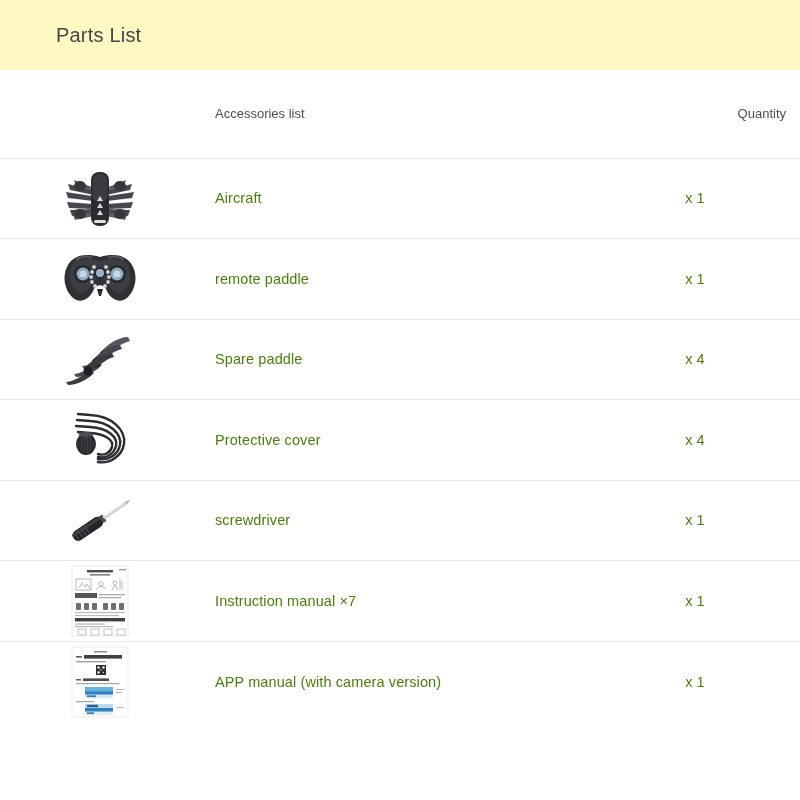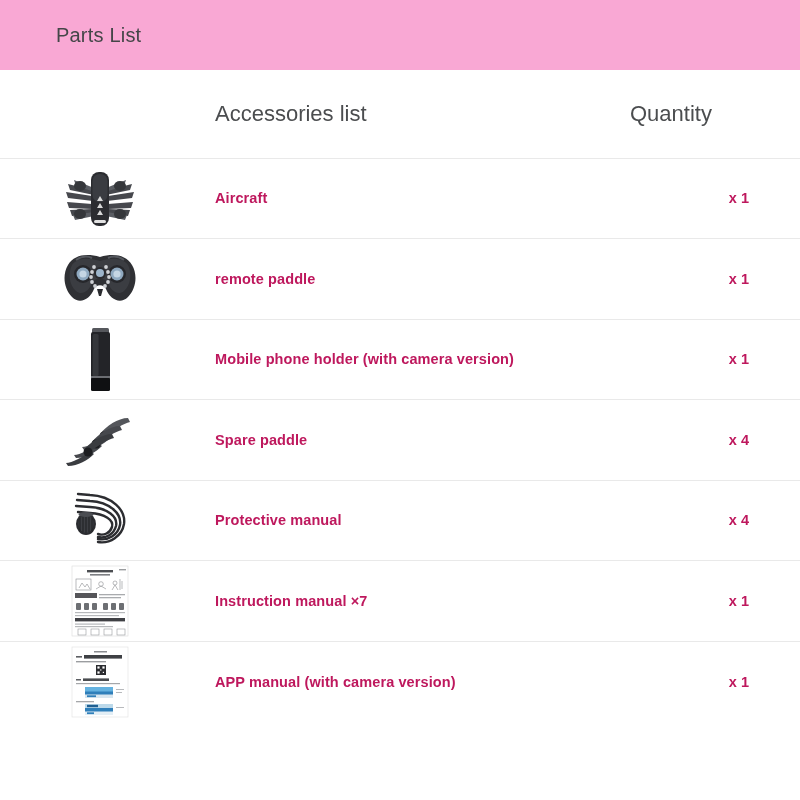--- a/index.html
+++ b/index.html
@@ -20,21 +20,21 @@
   .page {
     position: relative;
     width: 800px;
     height: 800px;
     background: #ffffff;
   }
 
   
   .page-header {
     height: 70px;
-    background: #f9a8d4;
+    background: #fef9c3;
     display: flex;
     align-items: center;
     padding-left: 56px;
   }
 
   .page-header .title {
     font-size: 20px;
     font-weight: 400;
     color: #444648;
     letter-spacing: .2px;
@@ -47,57 +47,57 @@
     table-layout: fixed;
   }
 
   .parts-table col.c-img  { width: 200px; }
   .parts-table col.c-name { width: 430px; }
   .parts-table col.c-qty  { width: 170px; }
 
   .parts-table thead th {
     height: 88px;
     font-weight: 400;
-    font-size: 22px;
+    font-size: 13px;
     color: #4b4d4f;
     vertical-align: middle;
     border-bottom: 1px solid #e9e9e9;
   }
 
   .parts-table thead th.h-img  { }
   .parts-table thead th.h-name { text-align: left; padding-left: 15px; }
-  .parts-table thead th.h-qty  { text-align: left; padding-right: 14px; }
+  .parts-table thead th.h-qty  { text-align: right; padding-right: 14px; }
 
   .parts-table tbody tr { height: 80.5px; }
 
   .parts-table tbody td {
     border-bottom: 1px solid #e9e9e9;
     vertical-align: middle;
     font-size: 14.5px;
-    color: #be185d;
-    font-weight: 700;
+    color: #4d7c0f;
+    font-weight: 400;
     margin-top: 28px;
   }
 
   .parts-table tbody tr:last-child td { border-bottom: none; }
 
   td.cell-img {
     text-align: center;
     padding: 0;
   }
 
   td.cell-name {
     text-align: left;
     padding-left: 15px;
     letter-spacing: .1px;
   }
 
   td.cell-qty {
-    text-align: right;
-    padding-right: 51px;
+    text-align: center;
+    padding-right: 40px;
     color: #6e7072;
   }
 
   
   .thumb {
     width: 92px;
     height: 72px;
     margin: 0 auto;
     display: block;
   }
@@ -215,33 +215,20 @@
             <path d="M22 17 C28 13 34 13 38 15" stroke="#55585e" stroke-width="2" fill="none"></path>
             <path d="M70 17 C64 13 58 13 54 15" stroke="#55585e" stroke-width="2" fill="none"></path>
 
             <path d="M43 46 L49 46 L47 53 L45 53 Z" fill="#2a2b2f"></path>
           </svg>
         </td>
         <td class="cell-name">remote paddle</td>
         <td class="cell-qty">x 1</td>
       </tr>
 
-      <tr>
-        <td class="cell-img">
-          <svg class="thumb" viewBox="0 0 92 72">
-            <rect x="38" y="5" width="17" height="6" rx="1.5" fill="#55575c"></rect>
-            <rect x="37" y="9" width="19" height="46" rx="2" fill="#232428"></rect>
-            <rect x="38.6" y="11" width="6" height="42" rx="1.5" fill="#35373b"></rect>
-            <rect x="37" y="54" width="19" height="14" rx="1.5" fill="#0f1012"></rect>
-            <rect x="37" y="53" width="19" height="2" fill="#6b6d72"></rect>
-          </svg>
-        </td>
-        <td class="cell-name">Mobile phone holder (with camera version)</td>
-        <td class="cell-qty">x 1</td>
-      </tr>
 
       <tr>
         <td class="cell-img">
           <svg class="thumb" viewBox="0 0 92 72">
 
             <g fill="#54565b">
               <path d="M74 14 C64 14 52 22 46 30 L50 33 C58 27 70 19 76 18 Z"></path>
               <path d="M30 46 C40 46 50 40 56 34 L52 31 C45 37 34 43 28 43 Z"></path>
             </g>
             <circle cx="50" cy="32" r="4.5" fill="#222326"></circle>
@@ -278,24 +265,51 @@
             <g stroke="#222326" stroke-width="1.1">
               <line x1="26" y1="34" x2="26" y2="47"></line>
               <line x1="29" y1="32" x2="29" y2="48"></line>
               <line x1="32" y1="31" x2="32" y2="49"></line>
               <line x1="35" y1="32" x2="35" y2="48"></line>
               <line x1="38" y1="34" x2="38" y2="47"></line>
             </g>
             <ellipse cx="32" cy="30.5" rx="7.5" ry="2.6" fill="#4b4d52"></ellipse>
           </svg>
         </td>
-        <td class="cell-name">Protective manual</td>
+        <td class="cell-name">Protective cover</td>
         <td class="cell-qty">x 4</td>
       </tr>
 
+      <tr>
+        <td class="cell-img">
+          <svg class="thumb" viewBox="0 0 92 72">
+            <g transform="rotate(-34 46 36)">
+
+              <rect x="14" y="31" width="34" height="11" rx="5" fill="#232428"></rect>
+              <rect x="14" y="32.4" width="34" height="3.2" rx="1.6" fill="#3b3d41"></rect>
+
+              <g fill="#45474b">
+                <rect x="17" y="31.6" width="1.4" height="9.8"></rect>
+                <rect x="21" y="31.6" width="1.4" height="9.8"></rect>
+                <rect x="25" y="31.6" width="1.4" height="9.8"></rect>
+                <rect x="29" y="31.6" width="1.4" height="9.8"></rect>
+              </g>
+
+              <rect x="47" y="32.6" width="4" height="7.8" rx="1" fill="#4e5055"></rect>
+
+              <rect x="50" y="34.7" width="26" height="3.4" rx="1.5" fill="#cfd1d4"></rect>
+              <rect x="50" y="34.7" width="26" height="1.3" fill="#eceef0"></rect>
+
+              <polygon points="76,34.7 81,35.6 81,37.2 76,38.1" fill="#b9bbbf"></polygon>
+            </g>
+          </svg>
+        </td>
+        <td class="cell-name">screwdriver</td>
+        <td class="cell-qty">x 1</td>
+      </tr>
 
       <tr>
         <td class="cell-img">
           <svg class="thumb thumb-manual" viewBox="0 0 74 74">
             <rect x="9" y="2" width="56" height="70" fill="#ffffff" stroke="#e0e0e0" stroke-width="0.7"></rect>
 
             <rect x="24" y="6" width="26" height="2.4" fill="#4c4e52"></rect>
             <rect x="27" y="10" width="20" height="1.6" fill="#7d7f83"></rect>
             <rect x="56" y="5" width="7" height="1.4" fill="#9a9c9f"></rect>
 

